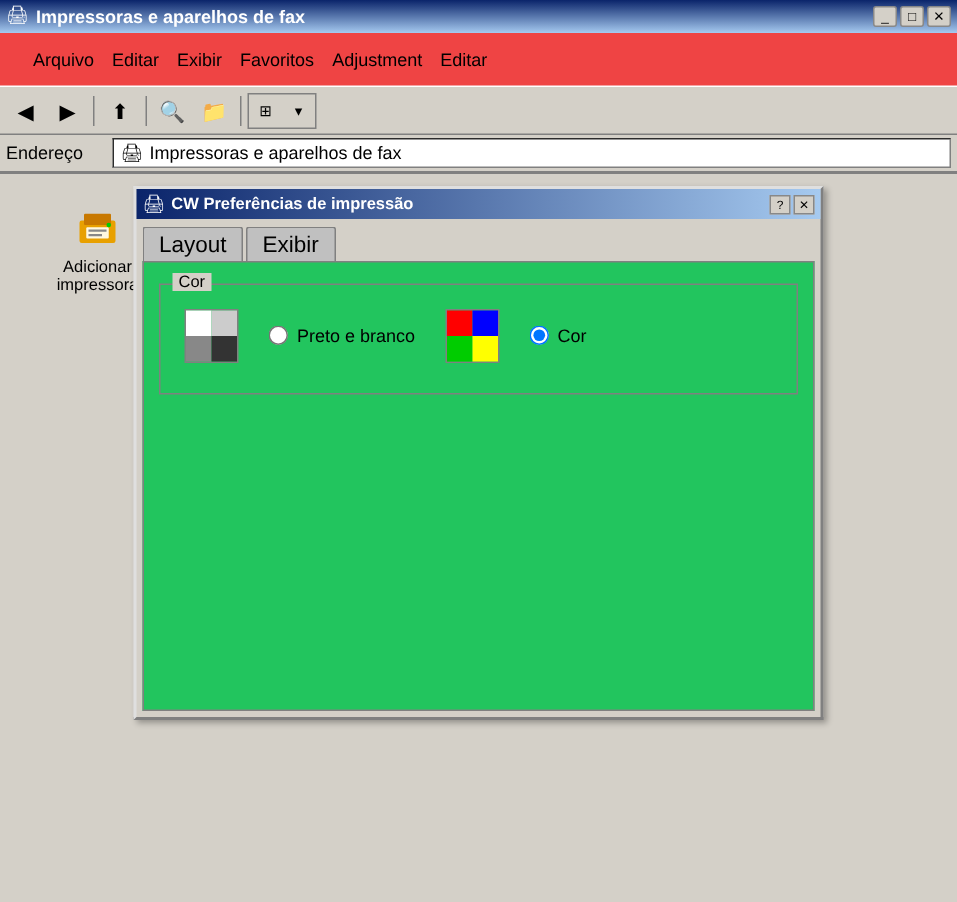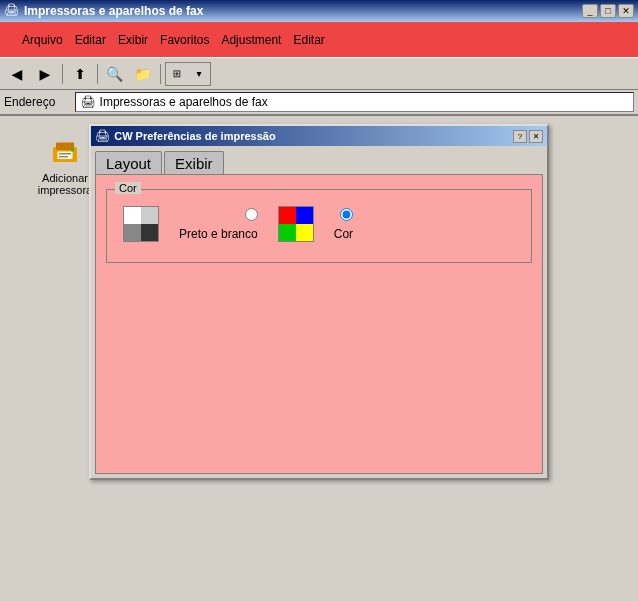--- a/index.html
+++ b/index.html
@@ -187,21 +187,21 @@
     .tab.active {
       background: #d4d0c8;
       border-bottom: 1px solid #d4d0c8;
       z-index: 2;
       font-weight: normal;
     }
 
     
     .tab-content {
       border: 1px solid #808080;
-      background: #fca5a5;
+      background: #22c55e;
       margin: 0 4px 4px;
       padding: 10px;
       min-height: 300px;
       position: relative;
     }
 
     
     .group-box {
       border: 1px solid #808080;
       padding: 8px 12px 12px;
@@ -219,24 +219,23 @@
 
     
     .radio-row {
       display: flex;
       align-items: center;
       gap: 20px;
       padding: 8px 4px;
     }
     .radio-option {
       display: flex;
-      align-items: flex-end;
+      align-items: flex-start;
       gap: 6px;
       cursor: pointer;
-      flex-direction: column;
     }
     .radio-input { cursor: pointer; }
 
     
     .bw-icon {
       width: 36px; height: 36px;
       border: 1px solid #808080;
       display: grid;
       grid-template-columns: 1fr 1fr;
       grid-template-rows: 1fr 1fr;

